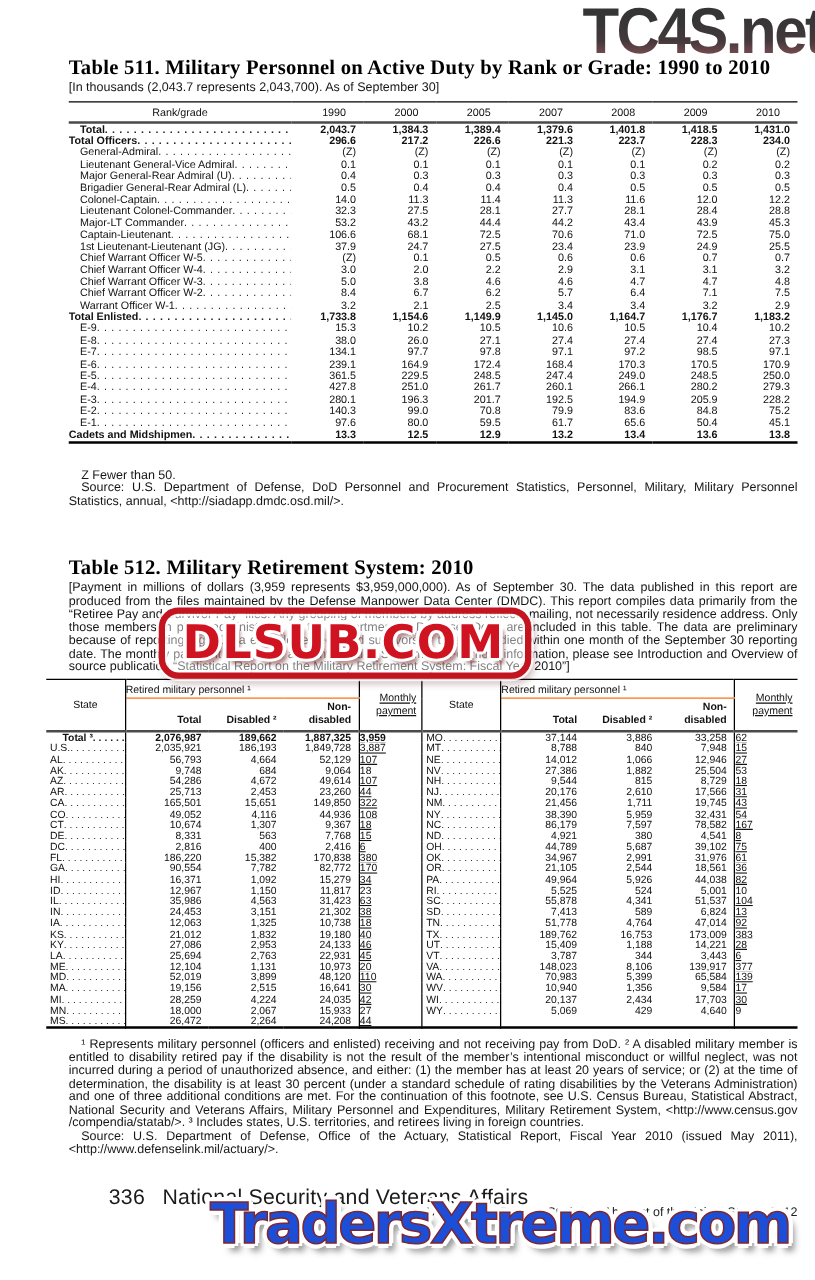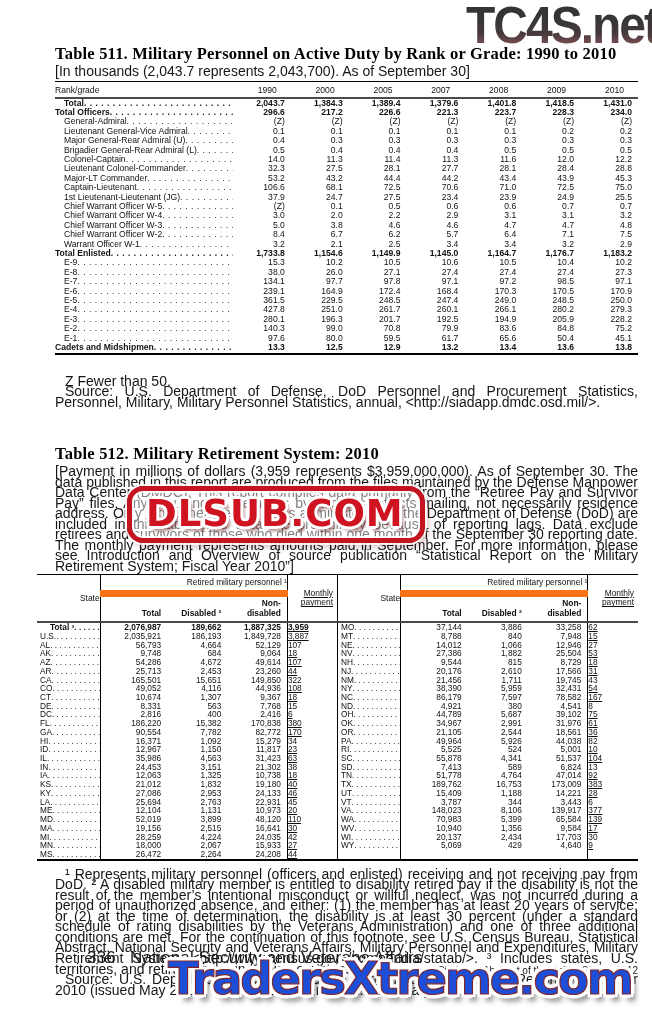--- a/index.html
+++ b/index.html
@@ -35,32 +35,32 @@
     font-size:45px; letter-spacing:-2px; color:#1d4ed8;
     -webkit-text-stroke:1.2px #7e262b;
     text-shadow:-3px -3px 0 #fff,3px -3px 0 #fff,-3px 3px 0 #fff,3px 3px 0 #fff,0 4px 0 #fff,0 -4px 0 #fff,4px 0 0 #fff,-4px 0 0 #fff,5px 7px 5px rgba(40,40,40,.5);
   }
 
   
   .tbl-title {
     font-family:"Liberation Serif", serif; font-weight:700;
     font-size:16.5px; letter-spacing:.2px; color:#000;
   }
-  .headnote, .footnotes { font-size:14px; line-height:10.55px; color:#161616; }
+  .headnote, .footnotes { font-size:10px; line-height:10.55px; color:#161616; }
   .headnote { margin-top:2px; text-align:justify; }
   .footnotes p { text-indent:10px; text-align:justify; }
   .it { }
 
   
   .sec511 { position:absolute; left:55px; top:44px; width:583px; }
   .t511 { width:583px; border-collapse:collapse; table-layout:fixed; margin-top:4px;
           border-top:1.5px solid #000; border-bottom:2px solid #000; }
   .t511 col.c-stub { width:178px; }
   .t511 th { font-weight:400; font-size:8.6px; padding:3px 0 2px 0; border-bottom:2.2px solid #4a4a4a; }
-  .t511 th.stub-h { text-align:left; }
+  .t511 th.stub-h { text-align:center; }
   .t511 th.yr { text-align:right; padding-right:14px; }
   .t511 td { height:9.4px; line-height:9.4px; font-size:8.6px; white-space:nowrap; overflow:hidden; }
   .t511 td.num { text-align:right; padding-right:6px; }
   .t511 th.yr, .t511 td.num { border-left:none; }
   .t511 .vline { border-left:1px solid #000; }
   .t511 tr.bold td { font-weight:700; }
   .stubcell { display:flex; align-items:baseline; }
   .stubcell .lbl { white-space:nowrap; }
   .stubcell.ind .lbl { padding-left:9px; }
   .leader { flex:1 1 auto; overflow:hidden; white-space:nowrap; color:#222; }
@@ -68,22 +68,22 @@
   .fn511 { margin-top:21px; }
   .fn511 .z { text-indent:10px; }
 
   
   .sec512 { position:absolute; left:55px; top:444px; width:583px; }
   .t512 { width:601px; margin-left:-18px; margin-top:3px; border-collapse:collapse; table-layout:fixed;
           border-top:1.2px solid #000; border-bottom:2px solid #000; }
   .t512 col.c-st { width:63px; } .t512 col.c-to { width:67px; } .t512 col.c-di { width:60px; }
   .t512 col.c-nd { width:60px; } .t512 col.c-mo { width:50px; }
   .t512 th { font-weight:400; font-size:8.4px; line-height:9.6px; }
-  .t512 th.h-state { text-align:right; vertical-align:middle; border-right:1px solid #000; }
-  .t512 th.h-group { text-align:right; border-bottom:7px solid #f97316; padding:3px 0 2px 0;margin-top:22px; }
+  .t512 th.h-state { text-align:center; vertical-align:middle; border-right:1px solid #000; }
+  .t512 th.h-group { text-align:left; border-bottom:1px solid #f97316; padding:3px 0 2px 0;margin-top:22px; }
   .t512 th.h-sub { text-align:right; vertical-align:bottom; padding:2px 6px 3px 0; white-space:pre-line; }
   .t512 th.h-month { text-align:right; vertical-align:middle; padding-right:4px; white-space:pre-line; border-left:1px solid #000;text-decoration:underline; }
   .t512 th.mid { border-right:1px solid #000; }
   .t512 thead tr.subrow th { border-bottom:2.2px solid #4a4a4a;font-weight:bold; }
   .t512 thead th.h-state, .t512 thead th.h-month { border-bottom:2.2px solid #4a4a4a; }
   .t512 td { height:8.72px; line-height:8.72px; font-size:8.3px; white-space:nowrap; overflow:hidden; }
   .t512 td.c-state { border-right:1px solid #000; padding-left:3px; }
   .t512 td.c-num { text-align:right; padding-right:6px; }
   .t512 td.c-monthly { text-align:left; padding-right:1px; border-left:1px solid #000;text-decoration:underline; }
   .t512 td.mid { border-right:1px solid #000; }

